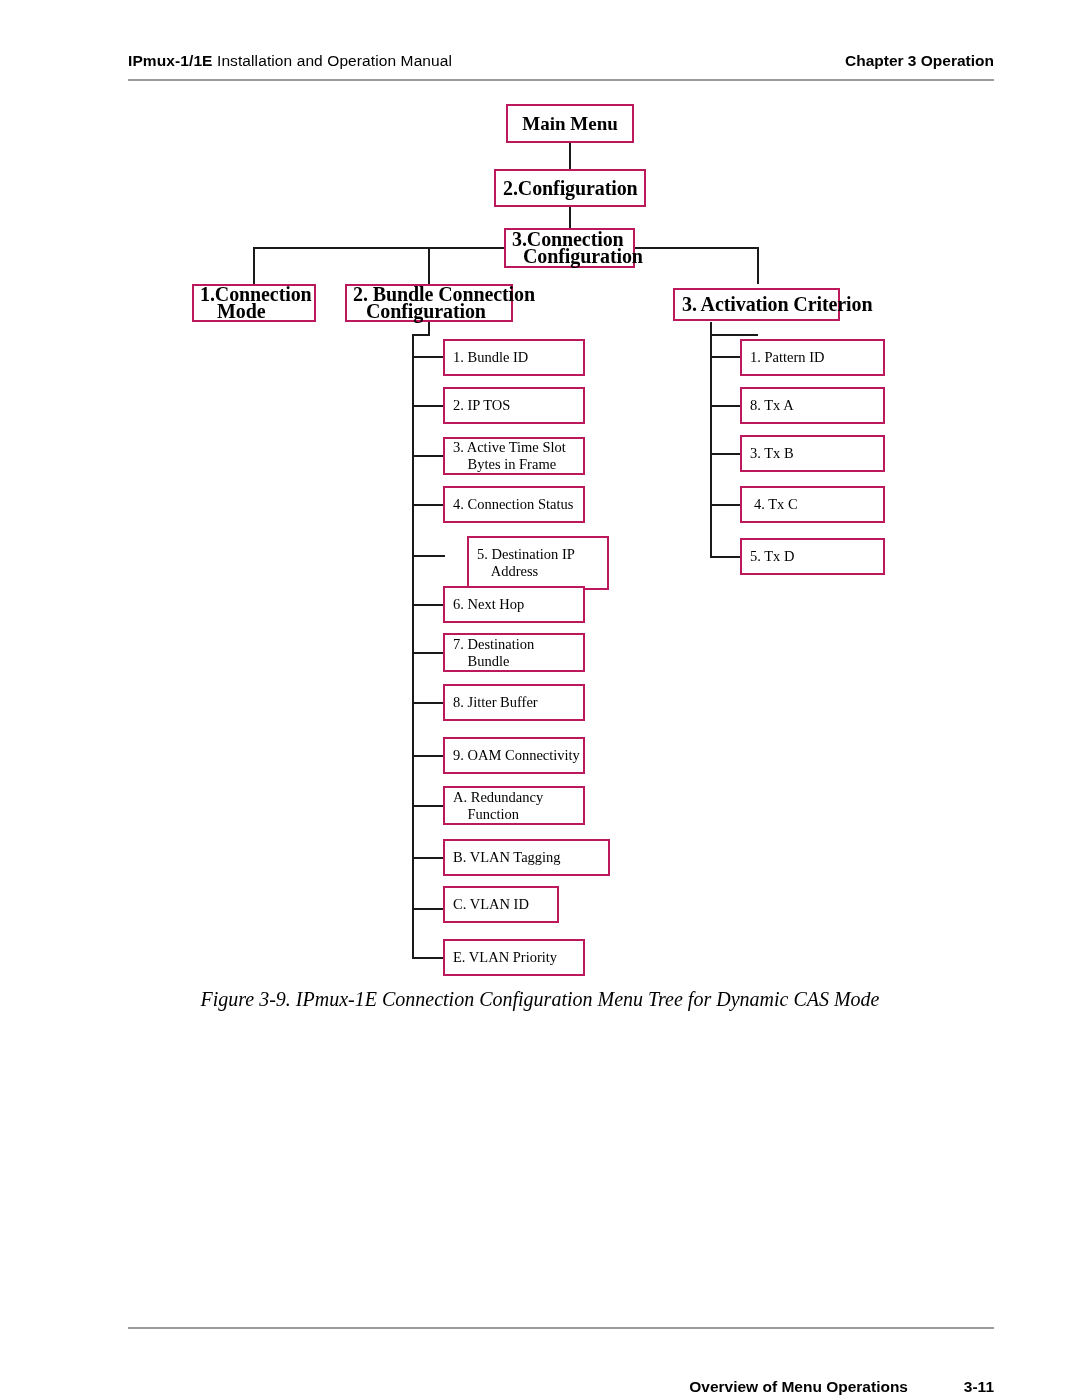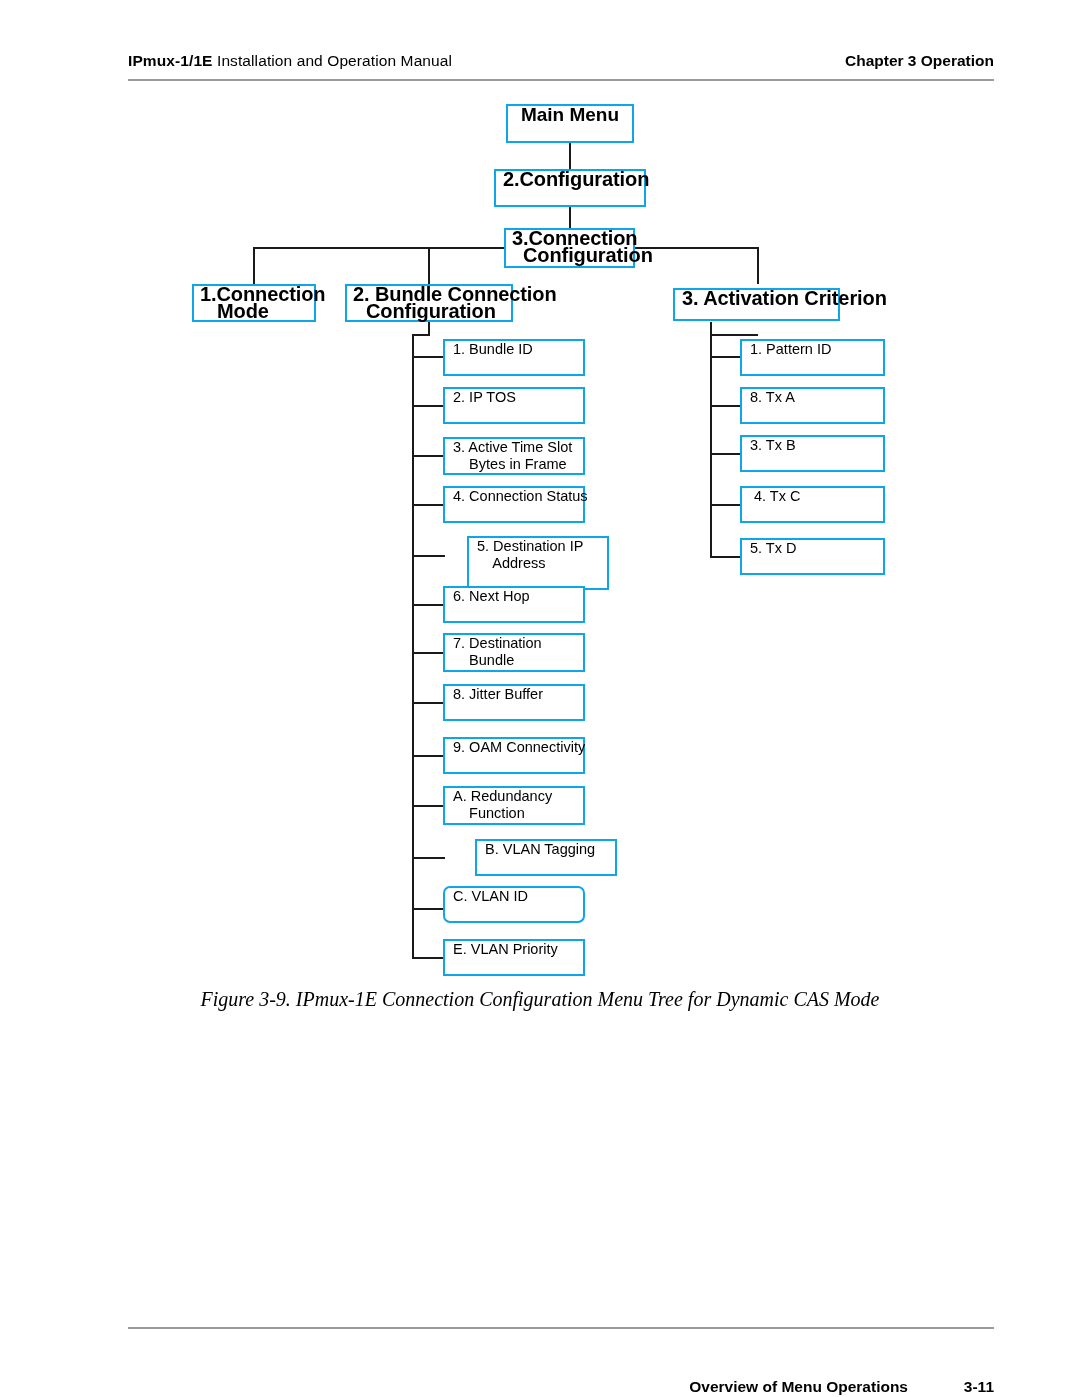--- a/index.html
+++ b/index.html
@@ -87,26 +87,28 @@
   
   #diagram {
     position: absolute;
     left: 0;
     top: 0;
     width: 1080px;
     height: 1000px;
   }
   .node {
     position: absolute;
-    border: 2px solid #0ea5e9;
+    border: 2px solid #be185d;
     background: #ffffff;
     box-sizing: border-box;
     z-index: 5;
     display: flex;
     flex-direction: column;
+    justify-content: center;
+    font-family: Liberation Serif, serif;
   }
   .node .lbl {
     font-size: 14.5px;
     line-height: 17px;
     white-space: pre;
   }
   
   .node.bold .lbl {
     font-weight: 700;
     font-size: 20px;
@@ -233,24 +235,24 @@
   <div class="node leaf" style="left:443px; top:684px; width:142px; height:37px;">
     <div class="lbl">8. Jitter Buffer</div>
   </div>
   <div class="node leaf" style="left:443px; top:737px; width:142px; height:37px;">
     <div class="lbl">9. OAM Connectivity</div>
   </div>
   <div class="node leaf" style="left:443px; top:786px; width:142px; height:39px;">
     <div class="lbl">A. Redundancy</div>
     <div class="lbl">    Function</div>
   </div>
-  <div class="node leaf" style="left:443px; top:839px; width:142px; height:37px;margin-left:32px;">
+  <div class="node leaf" style="left:443px; top:839px; width:167px; height:37px;">
     <div class="lbl">B. VLAN Tagging</div>
   </div>
-  <div class="node leaf" style="left:443px; top:886px; width:142px; height:37px;border-radius:7px;">
+  <div class="node leaf" style="left:443px; top:886px; width:116px; height:37px;">
     <div class="lbl">C. VLAN ID</div>
   </div>
   <div class="node leaf" style="left:443px; top:939px; width:142px; height:37px;">
     <div class="lbl">E. VLAN Priority</div>
   </div>
 
   <div class="node leaf" style="left:740px; top:339px; width:145px; height:37px;">
     <div class="lbl">1. Pattern ID</div>
   </div>
   <div class="node leaf" style="left:740px; top:387px; width:145px; height:37px;">

